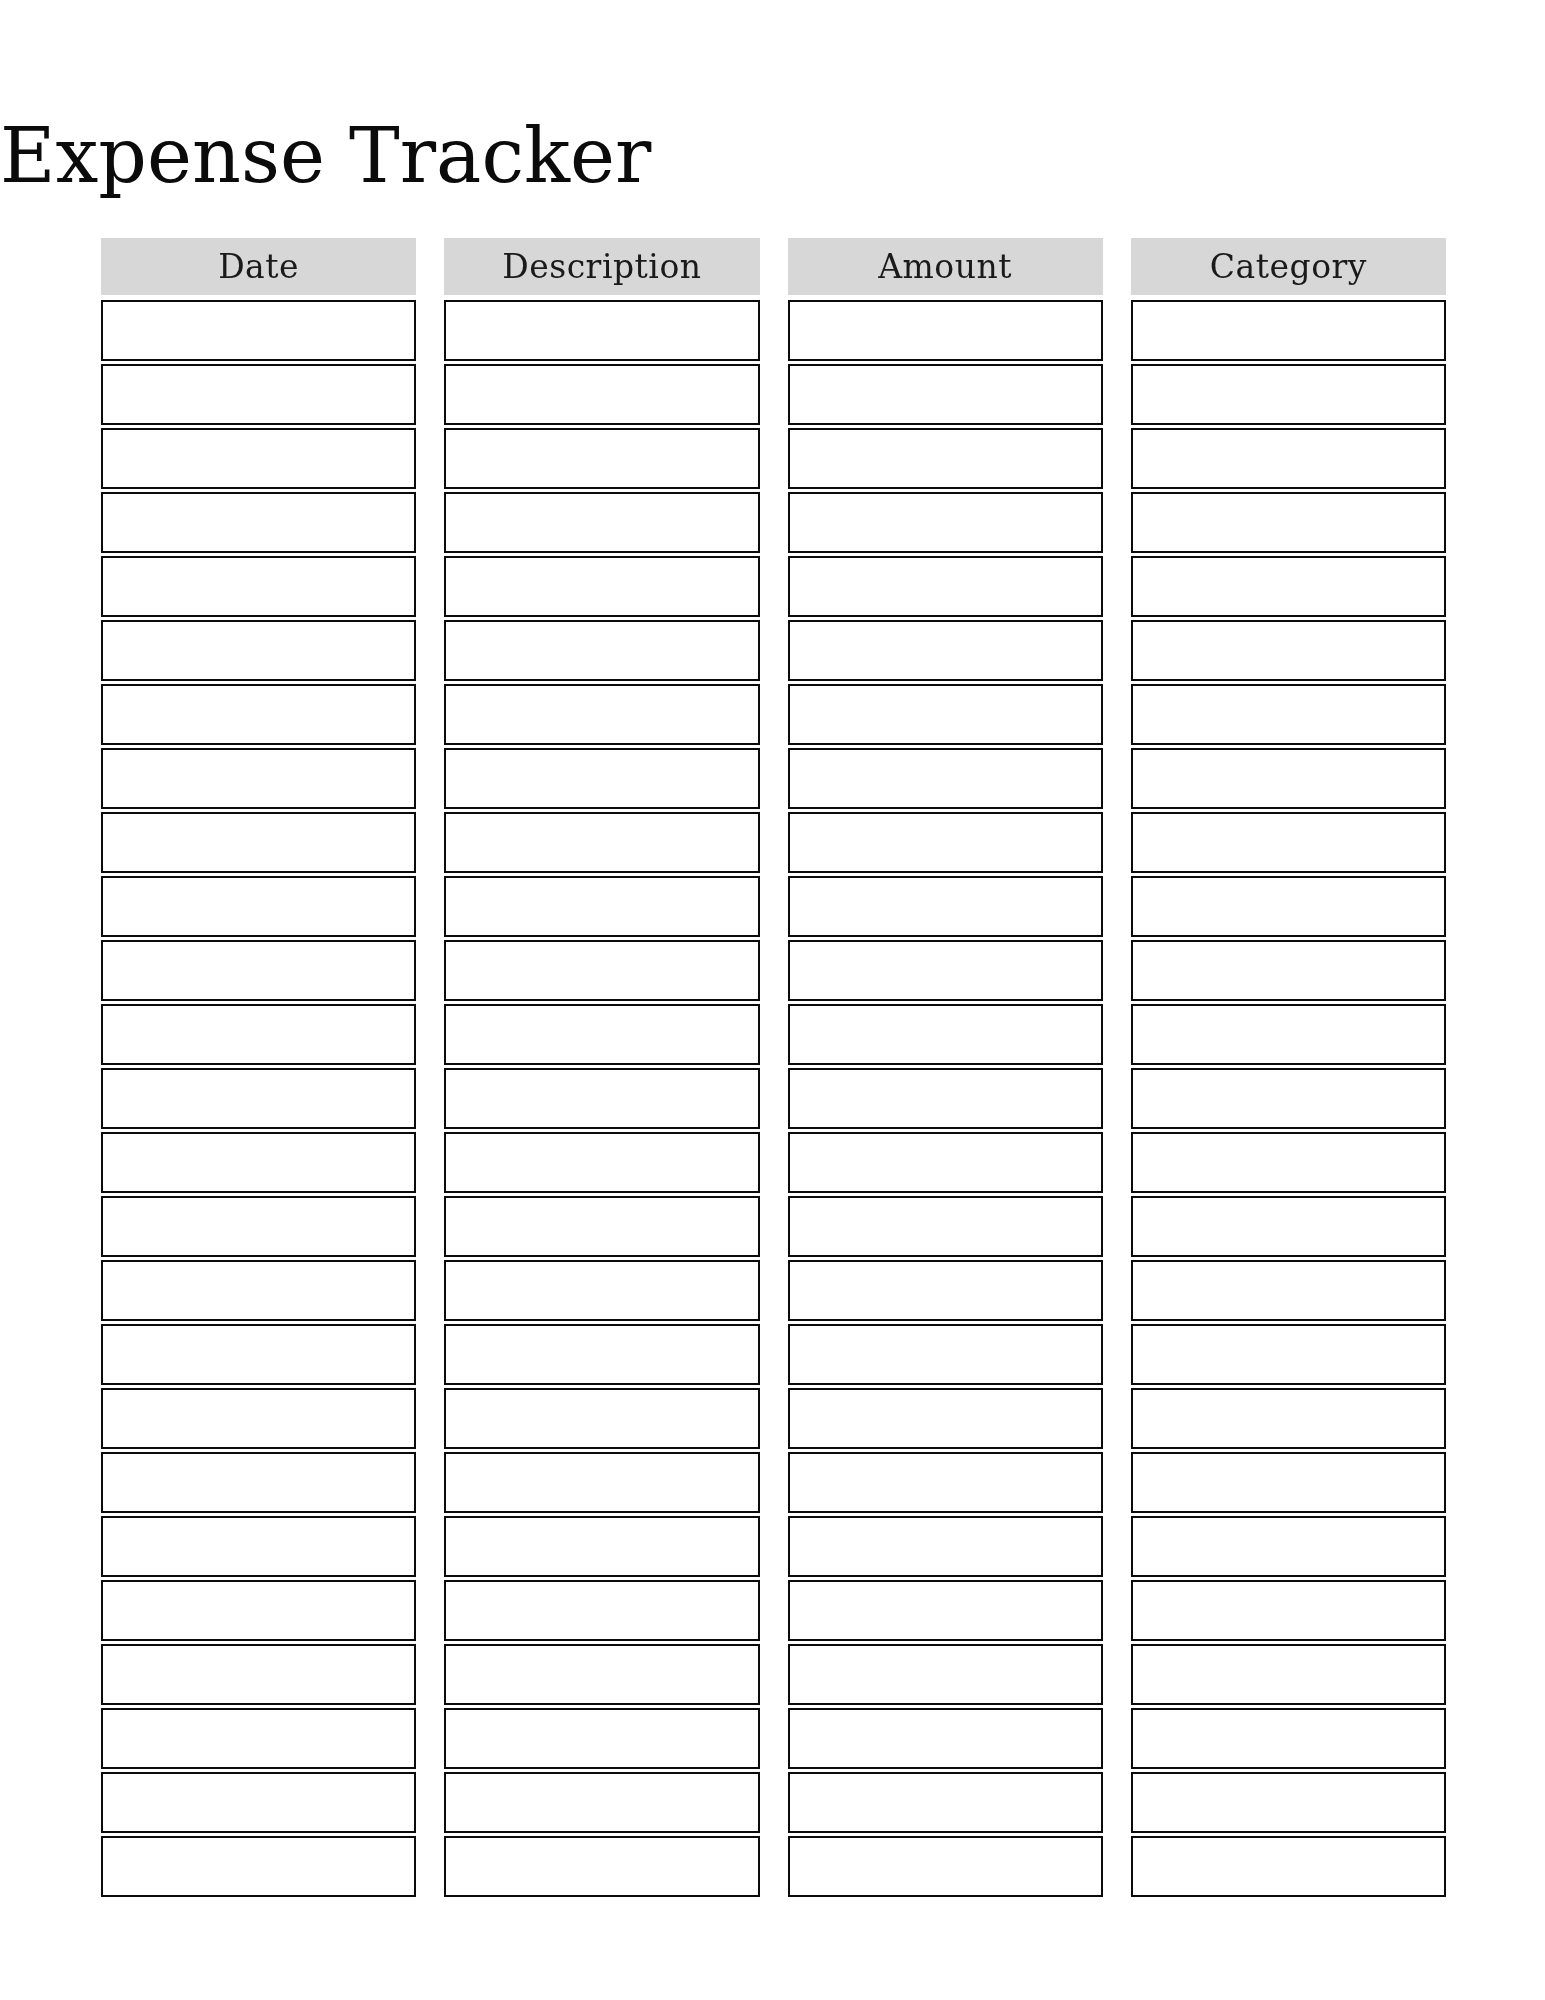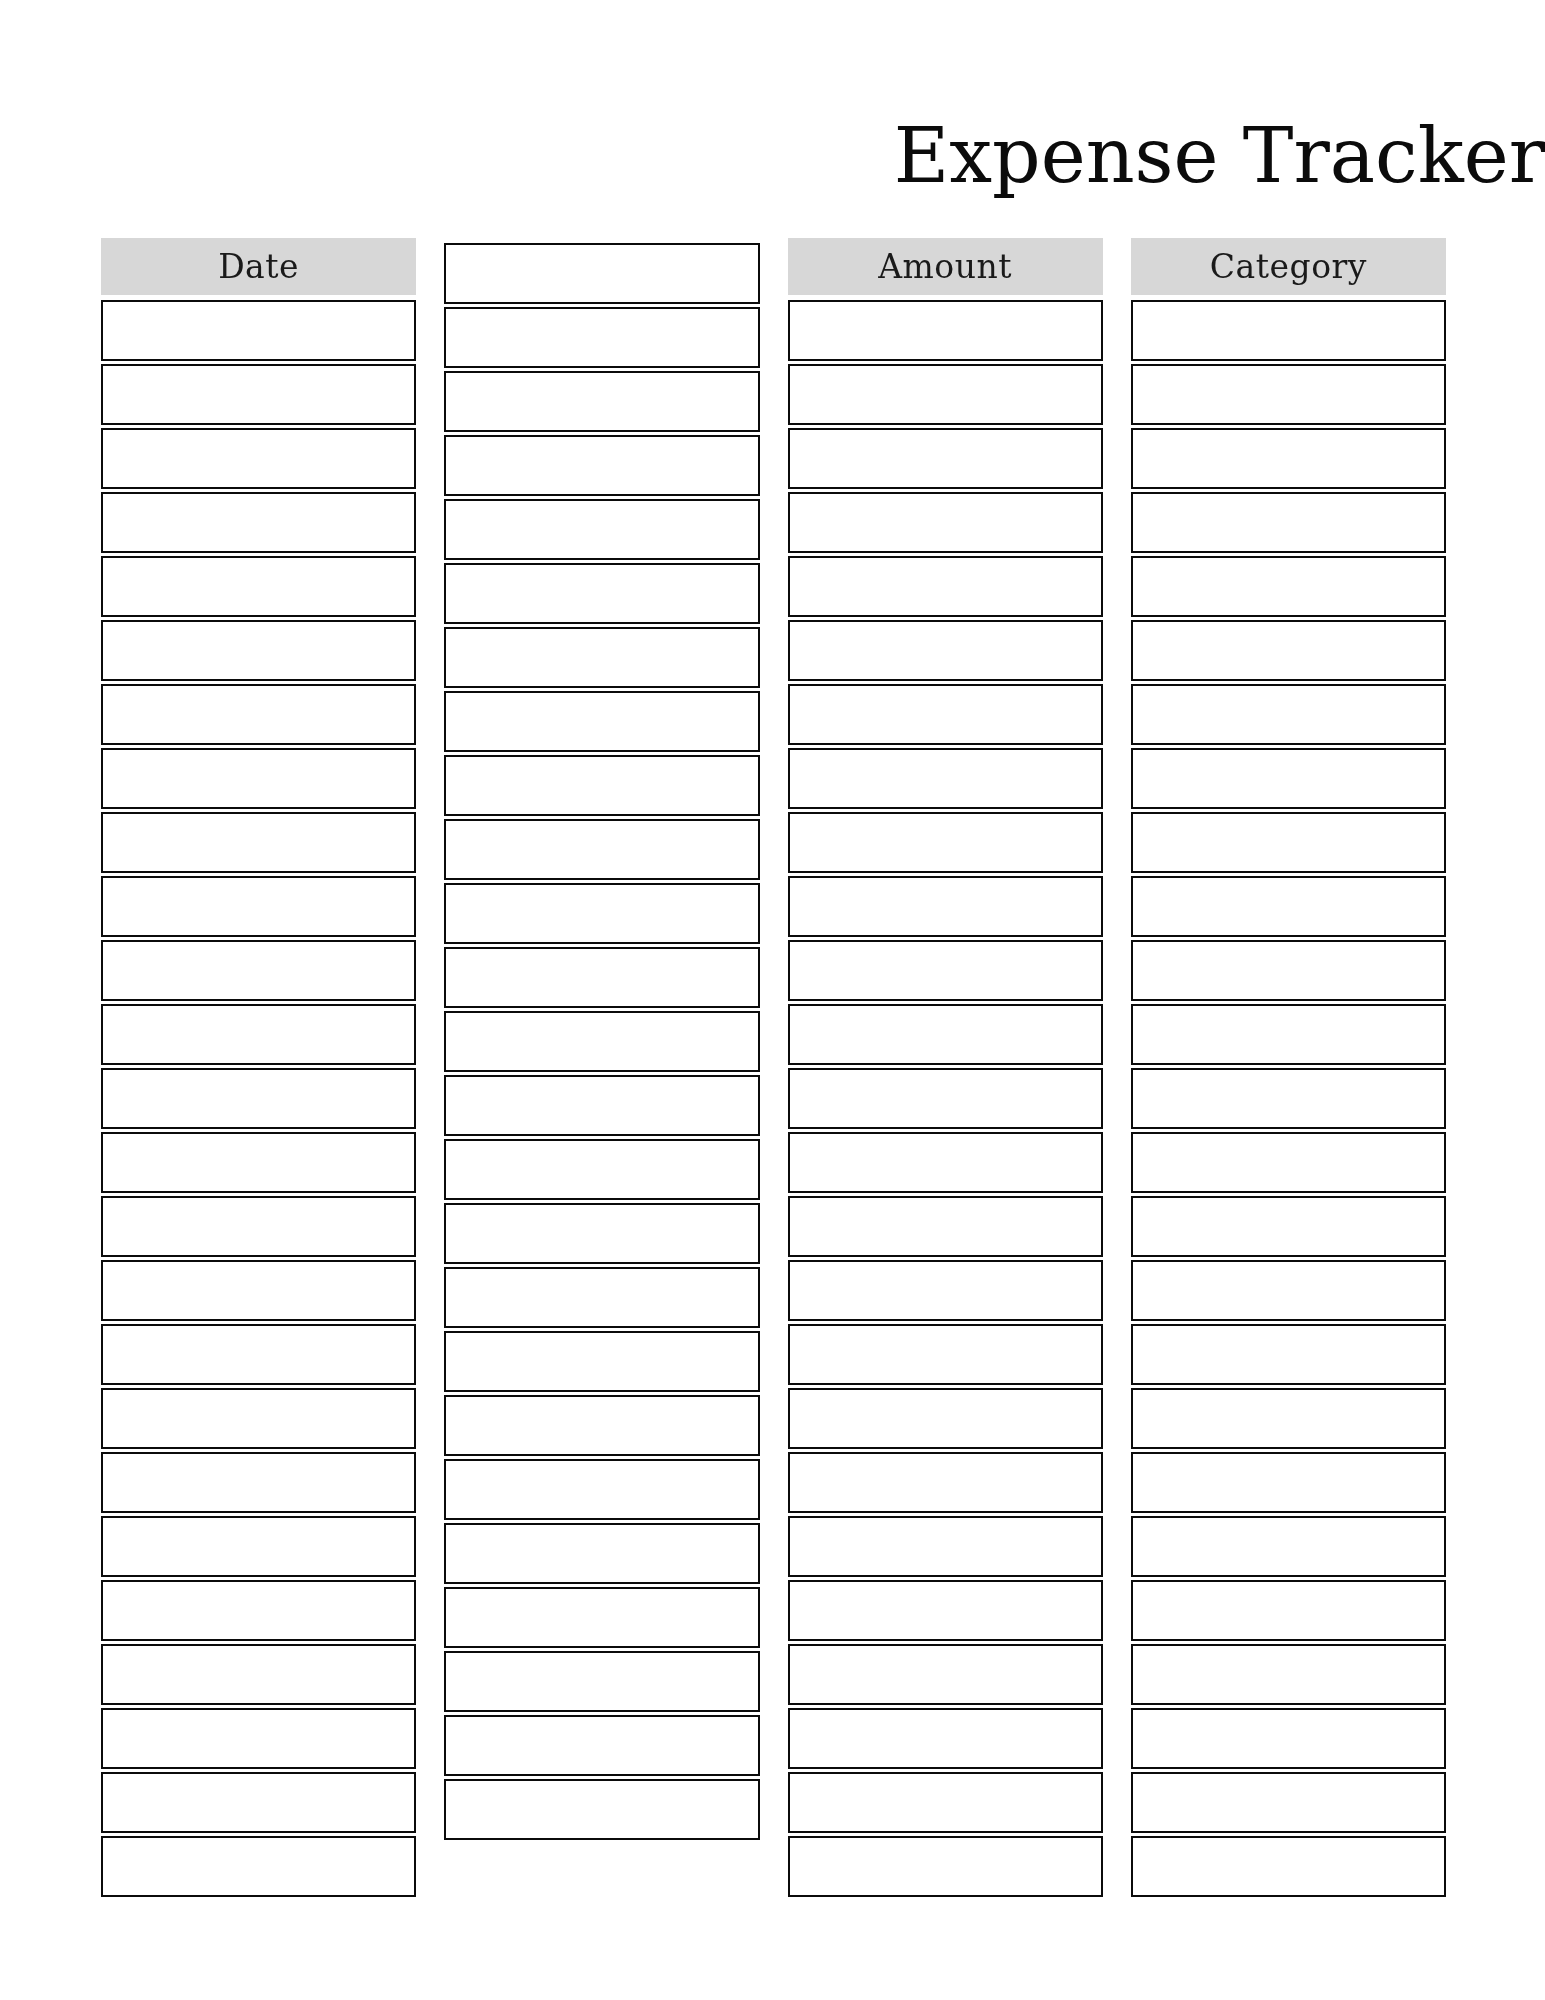--- a/index.html
+++ b/index.html
@@ -12,21 +12,21 @@
     background: var(--page-bg, #ffffff);
     font-family: "DejaVu Serif", serif;
     color: #111111;
   }
   .title {
     position: absolute;
     top: 118px;
     left: 0;
     width: 100%;
     margin: 0;
-    text-align: right;
+    text-align: left;
     font-size: 76px;
     font-weight: 500;
     line-height: 1.0;
     letter-spacing: 0px;
     color: #0b0b0b;
     white-space: nowrap;
   }
   .table {
     position: absolute;
     left: 101px;
@@ -93,20 +93,23 @@
           <div class="cell"></div>
           <div class="cell"></div>
           <div class="cell"></div>
           <div class="cell"></div>
           <div class="cell"></div>
           <div class="cell"></div>
         </div>
     </section>
 
     <section class="col">
+      <header class="col-header">
+        <span>Description</span>
+      </header>
       <div class="cells">
           <div class="cell"></div>
           <div class="cell"></div>
           <div class="cell"></div>
           <div class="cell"></div>
           <div class="cell"></div>
           <div class="cell"></div>
           <div class="cell"></div>
           <div class="cell"></div>
           <div class="cell"></div>

